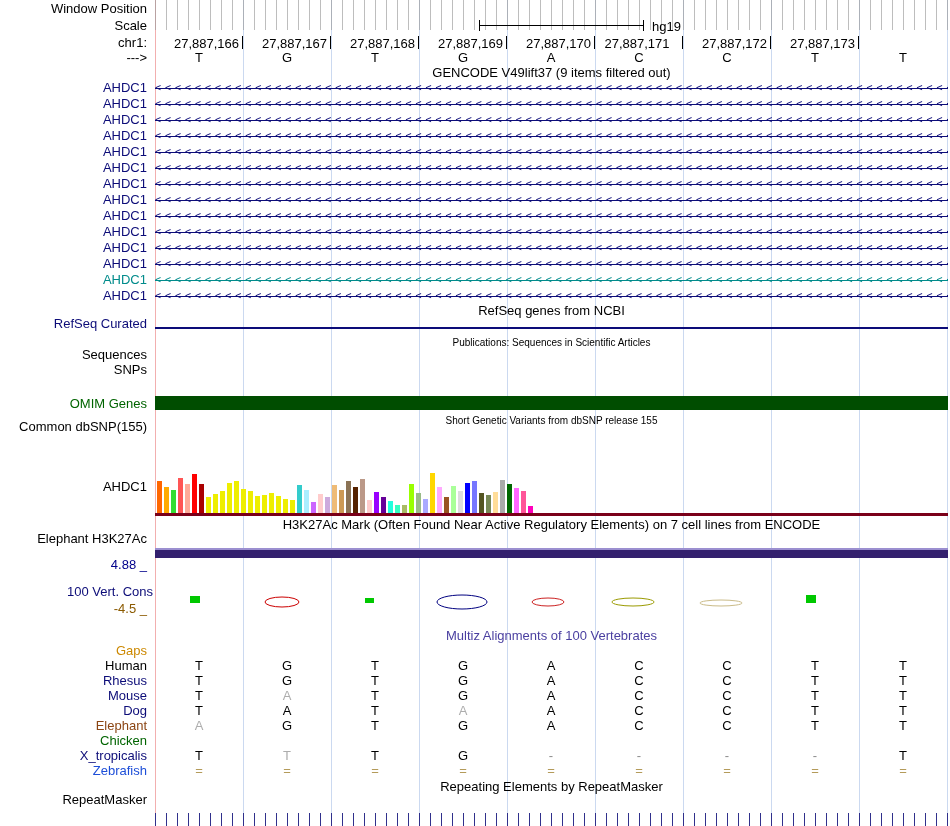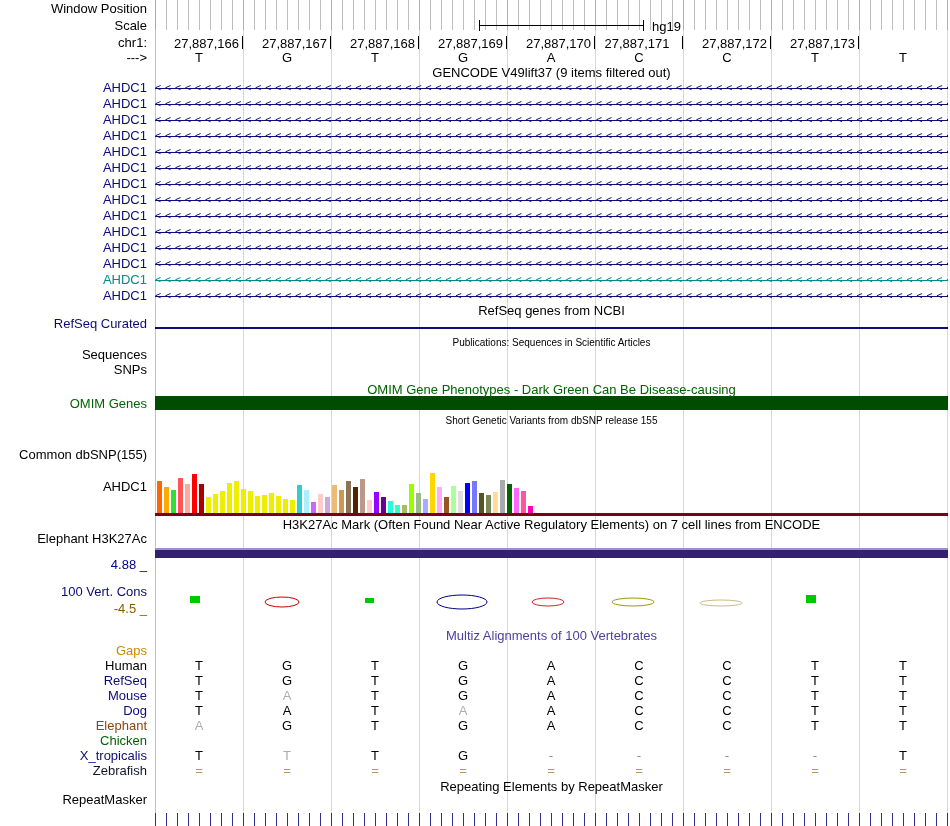--- a/index.html
+++ b/index.html
@@ -152,26 +152,25 @@
     </div>
 
   <div class="ctitle" style="top:304px">RefSeq genes from NCBI</div>
   <div class="llabel" style="top: 317px; color: rgb(12, 12, 120);">RefSeq Curated</div>
   <div class="hline" style="top: 327px; height: 2px; background: rgb(12, 12, 120);"></div>
 
   <div class="ctitle small" style="top:336px">Publications: Sequences in Scientific Articles</div>
   <div class="llabel" style="top:348px">Sequences</div>
   <div class="llabel" style="top:363px">SNPs</div>
 
-  <div class="ctitle" style="top: 383px; color: rgb(0, 100, 0);">OMIM Gene Phenotypes - Dark Green Can Be Disease-causing</div>
   <div class="llabel" style="top: 397px; color: rgb(0, 100, 0);">OMIM Genes</div>
   <div class="hline" style="top: 396px; height: 14px; background: rgb(0, 77, 0);"></div>
 
   <div class="ctitle small" style="top:414px">Short Genetic Variants from dbSNP release 155</div>
-  <div class="llabel" style="top:448px">Common dbSNP(155)</div>
+  <div class="llabel" style="top:420px">Common dbSNP(155)</div>
 
   <div class="llabel" style="top:480px">AHDC1</div>
   <div id="gtex-bars">
       <div style="position: absolute; left: 157px; top: 481px; width: 5px; height: 33px; background: rgb(255, 102, 0); z-index: 2;"></div>
       <div style="position: absolute; left: 164px; top: 487px; width: 5px; height: 27px; background: rgb(255, 170, 0); z-index: 2;"></div>
       <div style="position: absolute; left: 171px; top: 490px; width: 5px; height: 24px; background: rgb(51, 221, 51); z-index: 2;"></div>
       <div style="position: absolute; left: 178px; top: 478px; width: 5px; height: 36px; background: rgb(255, 85, 85); z-index: 2;"></div>
       <div style="position: absolute; left: 185px; top: 484px; width: 5px; height: 30px; background: rgb(255, 170, 153); z-index: 2;"></div>
       <div style="position: absolute; left: 192px; top: 474px; width: 5px; height: 40px; background: rgb(255, 0, 0); z-index: 2;"></div>
       <div style="position: absolute; left: 199px; top: 484px; width: 5px; height: 30px; background: rgb(170, 0, 0); z-index: 2;"></div>
@@ -223,21 +222,21 @@
       <div style="position: absolute; left: 521px; top: 491px; width: 5px; height: 23px; background: rgb(255, 85, 153); z-index: 2;"></div>
       <div style="position: absolute; left: 528px; top: 506px; width: 5px; height: 8px; background: rgb(255, 0, 187); z-index: 2;"></div>
     </div>
   <div class="hline" style="top: 513px; height: 3px; background: rgb(122, 0, 25);"></div>
 
   <div class="ctitle" style="top:518px">H3K27Ac Mark (Often Found Near Active Regulatory Elements) on 7 cell lines from ENCODE</div>
   <div class="llabel" style="top:532px">Elephant H3K27Ac</div>
   <div class="hline" id="h3k27ac-bar" style="top: 548px; height: 10px; background: rgb(51, 32, 110); border-top: 2px solid rgb(155, 143, 208);"></div>
 
   <div class="llabel" style="top: 558px; color: rgb(0, 0, 139);">4.88 _</div>
-  <div class="llabel" style="top: 585px; color: rgb(12, 12, 120);">100 Vert. Cons</div>
+  <div class="llabel" style="top: 585px; color: rgb(12, 12, 120); margin-left: 6px;">100 Vert. Cons</div>
   <div class="llabel" style="top: 602px; color: rgb(139, 90, 0);">-4.5 _</div>
   <svg id="cons-svg" style="position:absolute;left:155px;top:578px" width="793" height="46" xmlns="http://www.w3.org/2000/svg">
       <rect x="35" y="18" width="10" height="7" fill="#00C800"></rect>
       <ellipse cx="127" cy="24" rx="17" ry="5" fill="none" stroke="#CC0000"></ellipse>
       <rect x="210" y="20" width="9" height="5" fill="#00C800"></rect>
       <ellipse cx="307" cy="24" rx="25" ry="7" fill="none" stroke="#000080"></ellipse>
       <ellipse cx="393" cy="24" rx="16" ry="4" fill="none" stroke="#CC2222"></ellipse>
       <ellipse cx="478" cy="24" rx="21" ry="4" fill="none" stroke="#9A9A00"></ellipse>
       <ellipse cx="566" cy="25" rx="21" ry="3" fill="none" stroke="#CABB88"></ellipse>
       <rect x="651" y="17" width="10" height="8" fill="#00C800"></rect>
@@ -249,21 +248,21 @@
       <div style="position: absolute; left: 0px; top: 659px; width: 150px; text-align: right; padding-right: 3px; color: rgb(0, 0, 0); line-height: 14px; z-index: 3;">Human</div>
       <div style="position: absolute; left: 155px; top: 659px; width: 88px; text-align: center; line-height: 14px; z-index: 3; color: rgb(0, 0, 0);">T</div>
       <div style="position: absolute; left: 243px; top: 659px; width: 88px; text-align: center; line-height: 14px; z-index: 3; color: rgb(0, 0, 0);">G</div>
       <div style="position: absolute; left: 331px; top: 659px; width: 88px; text-align: center; line-height: 14px; z-index: 3; color: rgb(0, 0, 0);">T</div>
       <div style="position: absolute; left: 419px; top: 659px; width: 88px; text-align: center; line-height: 14px; z-index: 3; color: rgb(0, 0, 0);">G</div>
       <div style="position: absolute; left: 507px; top: 659px; width: 88px; text-align: center; line-height: 14px; z-index: 3; color: rgb(0, 0, 0);">A</div>
       <div style="position: absolute; left: 595px; top: 659px; width: 88px; text-align: center; line-height: 14px; z-index: 3; color: rgb(0, 0, 0);">C</div>
       <div style="position: absolute; left: 683px; top: 659px; width: 88px; text-align: center; line-height: 14px; z-index: 3; color: rgb(0, 0, 0);">C</div>
       <div style="position: absolute; left: 771px; top: 659px; width: 88px; text-align: center; line-height: 14px; z-index: 3; color: rgb(0, 0, 0);">T</div>
       <div style="position: absolute; left: 859px; top: 659px; width: 88px; text-align: center; line-height: 14px; z-index: 3; color: rgb(0, 0, 0);">T</div>
-      <div style="position: absolute; left: 0px; top: 674px; width: 150px; text-align: right; padding-right: 3px; color: rgb(12, 12, 120); line-height: 14px; z-index: 3;">RefSeq</div>
+      <div style="position: absolute; left: 0px; top: 674px; width: 150px; text-align: right; padding-right: 3px; color: rgb(12, 12, 120); line-height: 14px; z-index: 3;">Rhesus</div>
       <div style="position: absolute; left: 155px; top: 674px; width: 88px; text-align: center; line-height: 14px; z-index: 3; color: rgb(0, 0, 0);">T</div>
       <div style="position: absolute; left: 243px; top: 674px; width: 88px; text-align: center; line-height: 14px; z-index: 3; color: rgb(0, 0, 0);">G</div>
       <div style="position: absolute; left: 331px; top: 674px; width: 88px; text-align: center; line-height: 14px; z-index: 3; color: rgb(0, 0, 0);">T</div>
       <div style="position: absolute; left: 419px; top: 674px; width: 88px; text-align: center; line-height: 14px; z-index: 3; color: rgb(0, 0, 0);">G</div>
       <div style="position: absolute; left: 507px; top: 674px; width: 88px; text-align: center; line-height: 14px; z-index: 3; color: rgb(0, 0, 0);">A</div>
       <div style="position: absolute; left: 595px; top: 674px; width: 88px; text-align: center; line-height: 14px; z-index: 3; color: rgb(0, 0, 0);">C</div>
       <div style="position: absolute; left: 683px; top: 674px; width: 88px; text-align: center; line-height: 14px; z-index: 3; color: rgb(0, 0, 0);">C</div>
       <div style="position: absolute; left: 771px; top: 674px; width: 88px; text-align: center; line-height: 14px; z-index: 3; color: rgb(0, 0, 0);">T</div>
       <div style="position: absolute; left: 859px; top: 674px; width: 88px; text-align: center; line-height: 14px; z-index: 3; color: rgb(0, 0, 0);">T</div>
       <div style="position: absolute; left: 0px; top: 689px; width: 150px; text-align: right; padding-right: 3px; color: rgb(12, 12, 120); line-height: 14px; z-index: 3;">Mouse</div>
@@ -300,21 +299,21 @@
       <div style="position: absolute; left: 0px; top: 749px; width: 150px; text-align: right; padding-right: 3px; color: rgb(12, 12, 120); line-height: 14px; z-index: 3;">X_tropicalis</div>
       <div style="position: absolute; left: 155px; top: 749px; width: 88px; text-align: center; line-height: 14px; z-index: 3; color: rgb(0, 0, 0);">T</div>
       <div style="position: absolute; left: 243px; top: 749px; width: 88px; text-align: center; line-height: 14px; z-index: 3; color: rgb(173, 173, 173);">T</div>
       <div style="position: absolute; left: 331px; top: 749px; width: 88px; text-align: center; line-height: 14px; z-index: 3; color: rgb(0, 0, 0);">T</div>
       <div style="position: absolute; left: 419px; top: 749px; width: 88px; text-align: center; line-height: 14px; z-index: 3; color: rgb(0, 0, 0);">G</div>
       <div style="position: absolute; left: 507px; top: 749px; width: 88px; text-align: center; line-height: 14px; z-index: 3; color: rgb(140, 140, 140);">-</div>
       <div style="position: absolute; left: 595px; top: 749px; width: 88px; text-align: center; line-height: 14px; z-index: 3; color: rgb(140, 140, 140);">-</div>
       <div style="position: absolute; left: 683px; top: 749px; width: 88px; text-align: center; line-height: 14px; z-index: 3; color: rgb(140, 140, 140);">-</div>
       <div style="position: absolute; left: 771px; top: 749px; width: 88px; text-align: center; line-height: 14px; z-index: 3; color: rgb(140, 140, 140);">-</div>
       <div style="position: absolute; left: 859px; top: 749px; width: 88px; text-align: center; line-height: 14px; z-index: 3; color: rgb(0, 0, 0);">T</div>
-      <div style="position: absolute; left: 0px; top: 764px; width: 150px; text-align: right; padding-right: 3px; color: #0f172a; line-height: 14px; z-index: 3;">Zebrafish</div>
+      <div style="position: absolute; left: 0px; top: 764px; width: 150px; text-align: right; padding-right: 3px; color: #1d4ed8; line-height: 14px; z-index: 3;">Zebrafish</div>
       <div style="position: absolute; left: 155px; top: 764px; width: 88px; text-align: center; line-height: 14px; z-index: 3; color: rgb(180, 155, 90);">=</div>
       <div style="position: absolute; left: 243px; top: 764px; width: 88px; text-align: center; line-height: 14px; z-index: 3; color: rgb(180, 155, 90);">=</div>
       <div style="position: absolute; left: 331px; top: 764px; width: 88px; text-align: center; line-height: 14px; z-index: 3; color: rgb(180, 155, 90);">=</div>
       <div style="position: absolute; left: 419px; top: 764px; width: 88px; text-align: center; line-height: 14px; z-index: 3; color: rgb(180, 155, 90);">=</div>
       <div style="position: absolute; left: 507px; top: 764px; width: 88px; text-align: center; line-height: 14px; z-index: 3; color: rgb(180, 155, 90);">=</div>
       <div style="position: absolute; left: 595px; top: 764px; width: 88px; text-align: center; line-height: 14px; z-index: 3; color: rgb(180, 155, 90);">=</div>
       <div style="position: absolute; left: 683px; top: 764px; width: 88px; text-align: center; line-height: 14px; z-index: 3; color: rgb(180, 155, 90);">=</div>
       <div style="position: absolute; left: 771px; top: 764px; width: 88px; text-align: center; line-height: 14px; z-index: 3; color: rgb(180, 155, 90);">=</div>
       <div style="position: absolute; left: 859px; top: 764px; width: 88px; text-align: center; line-height: 14px; z-index: 3; color: rgb(180, 155, 90);">=</div>
     </div>

